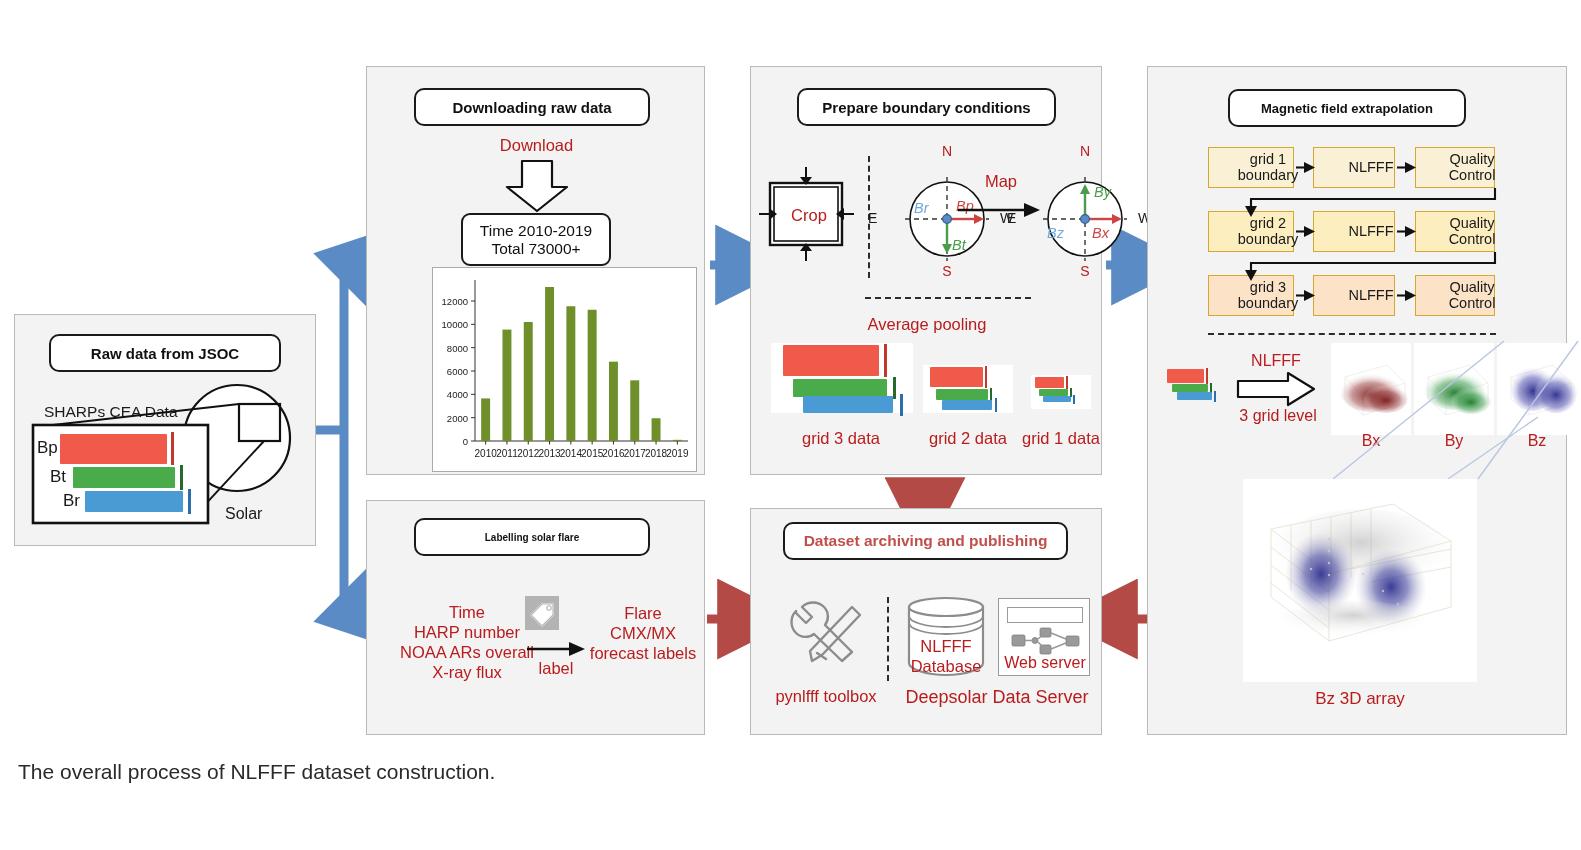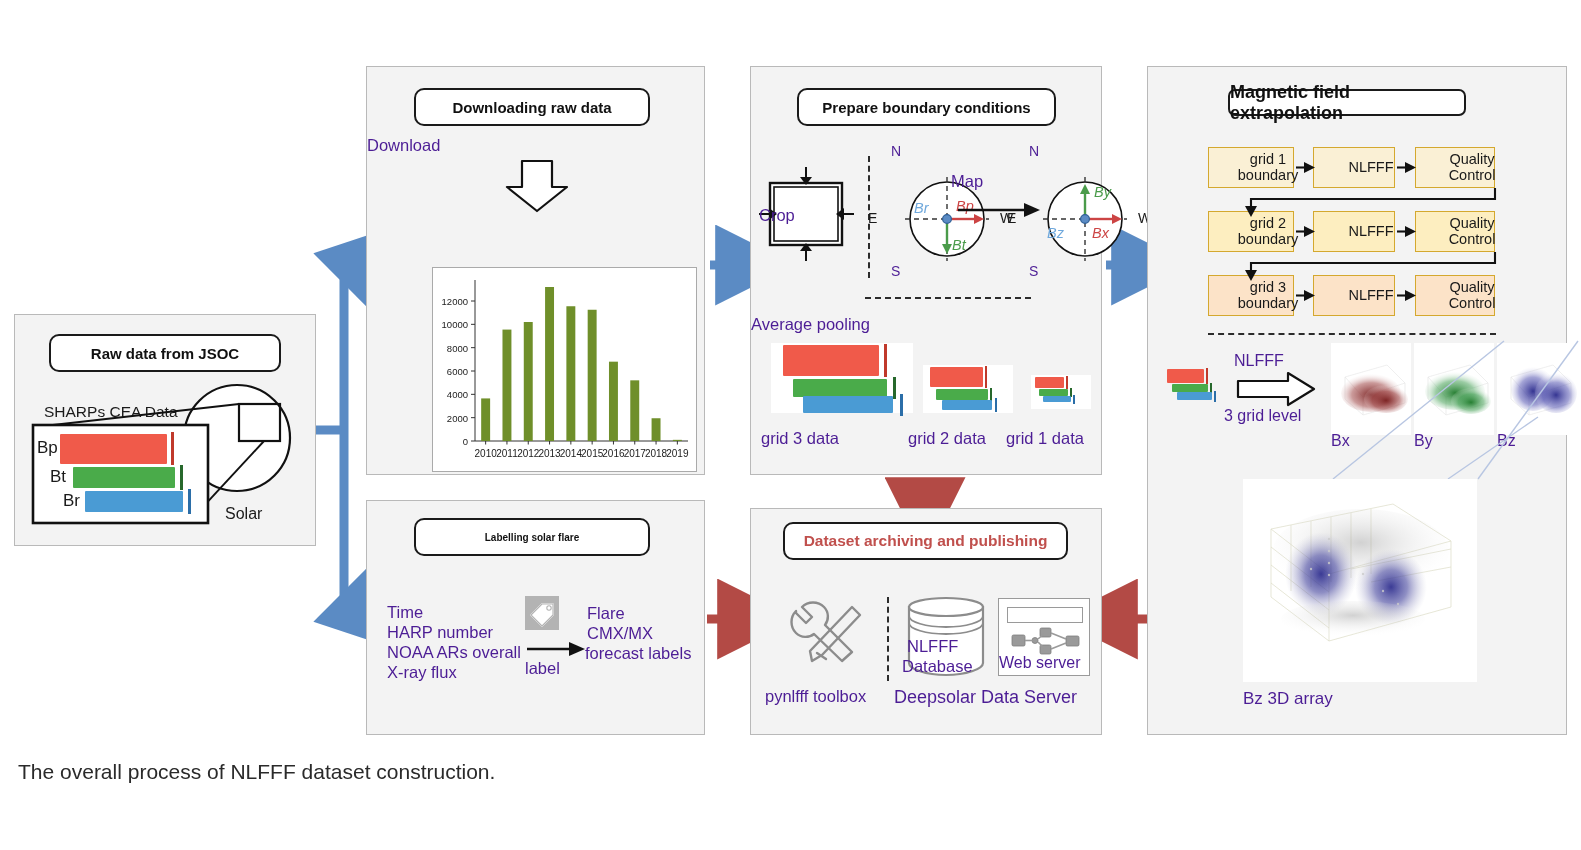--- a/index.html
+++ b/index.html
@@ -1,21 +1,21 @@
 <!DOCTYPE html>
 <html><head>
 <meta charset="utf-8">
 <style>
   html,body{margin:0;padding:0;background:#ffffff;}
   body{width:1581px;height:850px;position:relative;font-family:"Liberation Sans",sans-serif;overflow:hidden;}
   .panel{position:absolute;background:#f3f3f3;border:1px solid #b9b9b9;box-sizing:border-box;}
   .title-pill{position:absolute;background:#ffffff;border:2.5px solid #1a1a1a;border-radius:10px;
     display:flex;align-items:center;justify-content:center;font-weight:bold;color:#111;box-sizing:border-box;}
   .txt{position:absolute;color:#1a1a1a;white-space:nowrap;}
-  .ctr{position:absolute;color:#4c1d95;}
+  .ctr{position:absolute;text-align:center;color:#b91c1c;}
   svg{position:absolute;overflow:visible;}
   .flowbox{position:absolute;box-sizing:border-box;display:flex;align-items:center;justify-content:center;
     text-align:center;line-height:1.05;font-size:14.5px;color:#1a1a1a;padding-left:34px;}
   .caption{position:absolute;color:#2a2a2a;font-size:21px;}
   .dash-v{position:absolute;border-left:2.5px dashed #2b2b2b;}
   .dash-h{position:absolute;border-top:2.5px dashed #2b2b2b;}
   .stripe{position:absolute;border-radius:1px;}
   .cbar{position:absolute;}
   .thumbpanel{position:absolute;background:#ffffff;}
 </style>
@@ -76,20 +76,24 @@
 </div>
 
 <div class="panel" style="left:366px;top:66px;width:339px;height:409px;">
   <div class="title-pill" style="left:47px;top:21px;width:236px;height:38px;font-size:15px;">Downloading raw data</div>
   <div class="ctr" style="left:0;top:69px;width:339px;font-size:16.5px;">Download</div>
 
   <svg style="left:138px;top:94px;width:64px;height:52px;">
     <path d="M17,0 L47,0 L47,26 L62,26 L32,50 L2,26 L17,26 Z" fill="#ffffff" stroke="#111" stroke-width="2.2" stroke-linejoin="round"></path>
   </svg>
 
+  <div class="title-pill" style="left:94px;top:146px;width:150px;height:53px;border-width:2.5px;border-radius:9px;flex-direction:column;font-weight:normal;">
+    <div style="font-size:15.5px;">Time 2010-2019</div>
+    <div style="font-size:15.5px;">Total  73000+</div>
+  </div>
 
   <div style="position:absolute;left:65px;top:200px;width:265px;height:205px;background:#ffffff;border:1px solid #aaa;box-sizing:border-box;">
     <svg id="chart-svg" style="left:0;top:0;width:263px;height:203px;">
         <line x1="42" y1="173" x2="255" y2="173" stroke="#333" stroke-width="1"></line>
         <line x1="42" y1="12" x2="42" y2="173" stroke="#333" stroke-width="1"></line>
         <line x1="38" y1="173" x2="42" y2="173" stroke="#333" stroke-width="1"></line>
         <text x="35" y="177" text-anchor="end" font-size="9.5" font-family="&quot;Liberation Sans&quot;, sans-serif" fill="#222">0</text>
         <line x1="38" y1="149.66666666666666" x2="42" y2="149.66666666666666" stroke="#333" stroke-width="1"></line>
         <text x="35" y="153.66666666666666" text-anchor="end" font-size="9.5" font-family="&quot;Liberation Sans&quot;, sans-serif" fill="#222">2000</text>
         <line x1="38" y1="126.33333333333333" x2="42" y2="126.33333333333333" stroke="#333" stroke-width="1"></line>
@@ -229,21 +233,21 @@
     <div class="stripe" style="left:12px;top:21px;width:28px;height:6px;background:#4a9bd4;"></div>
     <div class="cbar" style="left:42px;top:20px;width:2px;height:9px;background:#2b6ea8;"></div>
   </div>
 
   <div class="ctr" style="left:10px;top:362px;width:160px;font-size:16.5px;">grid 3 data</div>
   <div class="ctr" style="left:157px;top:362px;width:120px;font-size:16.5px;">grid 2 data</div>
   <div class="ctr" style="left:255px;top:362px;width:110px;font-size:16.5px;">grid 1 data</div>
 </div>
 
 <div class="panel" style="left:1147px;top:66px;width:420px;height:669px;">
-  <div class="title-pill" style="left:80px;top:22px;width:238px;height:27px;font-size:18px;border-radius:7px;">Magnetic field extrapolation</div>
+  <div class="title-pill" style="left:80px;top:22px;width:238px;height:38px;font-size:13px;">Magnetic field extrapolation</div>
 
   <div class="flowbox" style="left: 60px; top: 80px; width: 86px; height: 41px; white-space: pre-line; background: rgb(250, 240, 213); border: 1.8px solid rgb(212, 168, 46);">
     <span>grid 1
 boundary</span>
   </div>
   <div class="flowbox" style="left: 165px; top: 80px; width: 82px; height: 41px; background: rgb(250, 240, 213); border: 1.8px solid rgb(212, 168, 46);">
     <span>NLFFF</span>
   </div>
   <div class="flowbox" style="left: 267px; top: 80px; width: 80px; height: 41px; white-space: pre-line; background: rgb(250, 240, 213); border: 1.8px solid rgb(212, 168, 46);">
     <span>Quality

